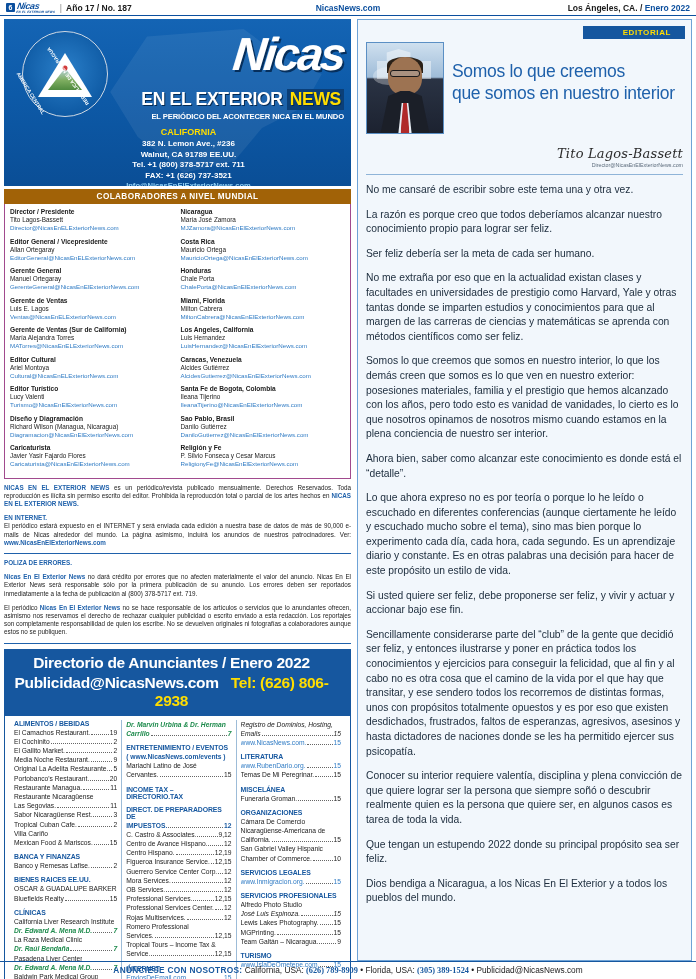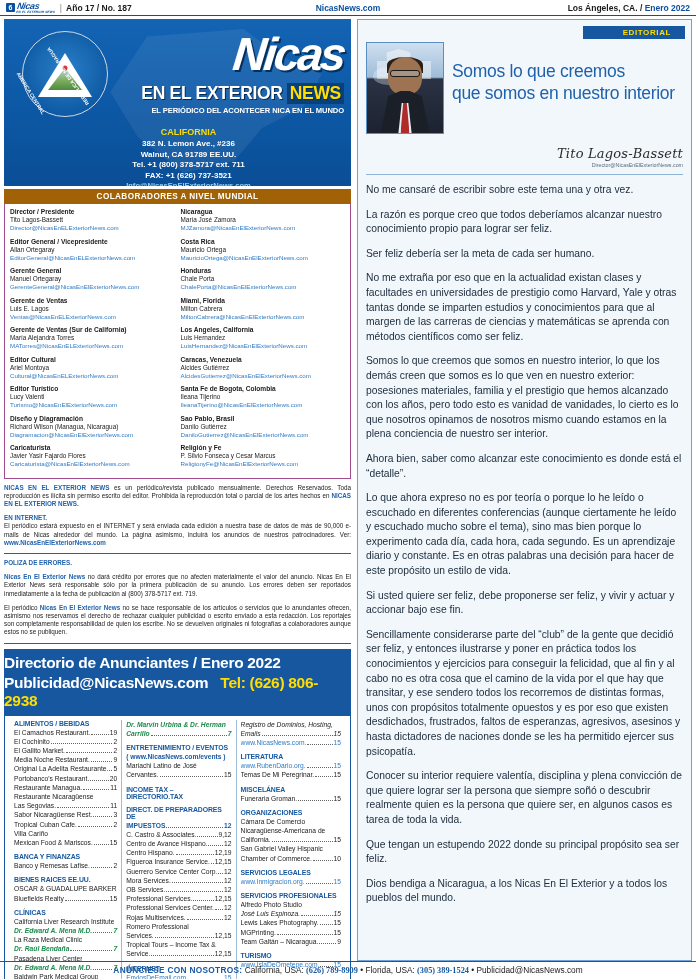--- a/index.html
+++ b/index.html
@@ -104,21 +104,21 @@
   }
   .nicas-word {
     font-size: 46px; font-weight: bold; font-style: italic;
     color: #ffffff; letter-spacing: -2.5px; line-height: 42px;
     text-shadow: 2px 2px 0 #062f5c, -0.5px -0.5px 0 #cfe2f3;
     transform: skewX(-6deg);
     text-align: right;
   }
   .mh-line2 {
     display: flex; align-items: center; justify-content: flex-end;
-    gap: 4px; margin-top: 8px;
+    gap: 4px; margin-top: 14px;
   }
   .mh-enel {
     font-size: 17.5px; font-weight: bold; color: #ffffff;
     letter-spacing: -0.3px; text-shadow: 1px 1px 0 #052a52;
   }
   .mh-news {
     font-size: 17.5px; font-weight: bold; color: #ffdd00;
     letter-spacing: -0.3px;
     background: #0b3f78; padding: 0 3px;
     text-shadow: 1px 1px 0 #052a52;
@@ -157,21 +157,21 @@
   .legal { margin-top: 5px; }
   .legal p {
     font-size: 6.3px; line-height: 8.2px; color: #1a1a1a;
     text-align: justify; margin-bottom: 6px;
   }
   .legal b.blue { color: #1f61ab; }
   .legal .hr { border-top: 1px solid #1f61ab; margin: 4px 0 5px 0; }
 
   
   .dir-head {
-    background: #16579f; color: #fff; text-align: left;
+    background: #16579f; color: #fff; text-align: center;
     padding: 5px 12px 6px 0; margin-top: 3px;
   }
   .dir-head .l1 { font-size: 15.5px; font-weight: bold; letter-spacing: -0.3px; }
   .dir-head .l2 { font-size: 15.5px; font-weight: bold; color: #ffdd00; margin-top: 2px; letter-spacing: -0.3px;}
   .dir-head .l2 .white { color: #ffffff; }
 
   
   .dir-body {
     border: 1.5px solid #16579f; border-top: none;
     display: flex; padding: 4px 5px; height: 310px;

